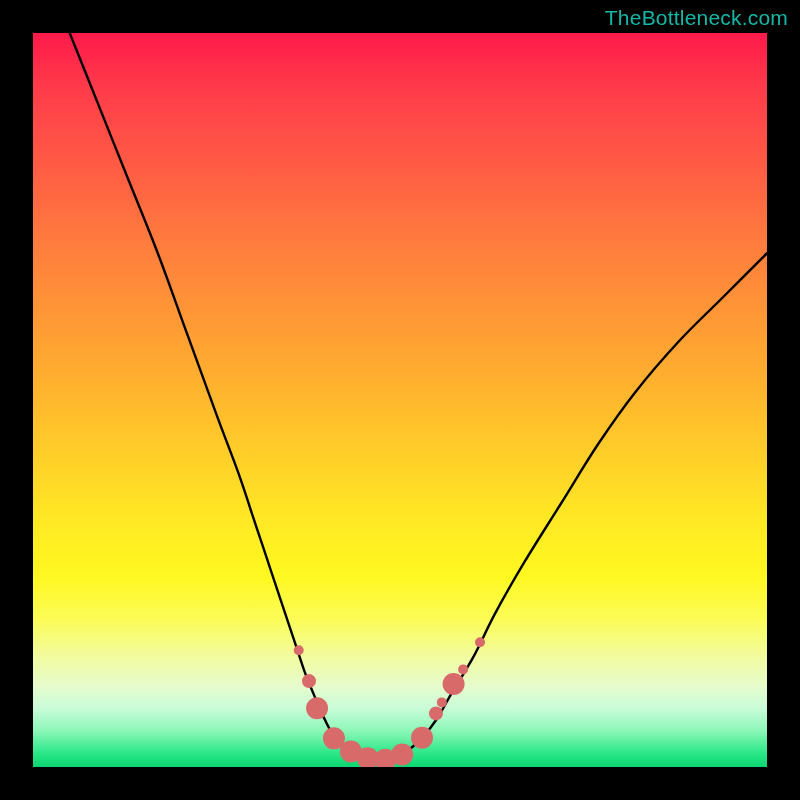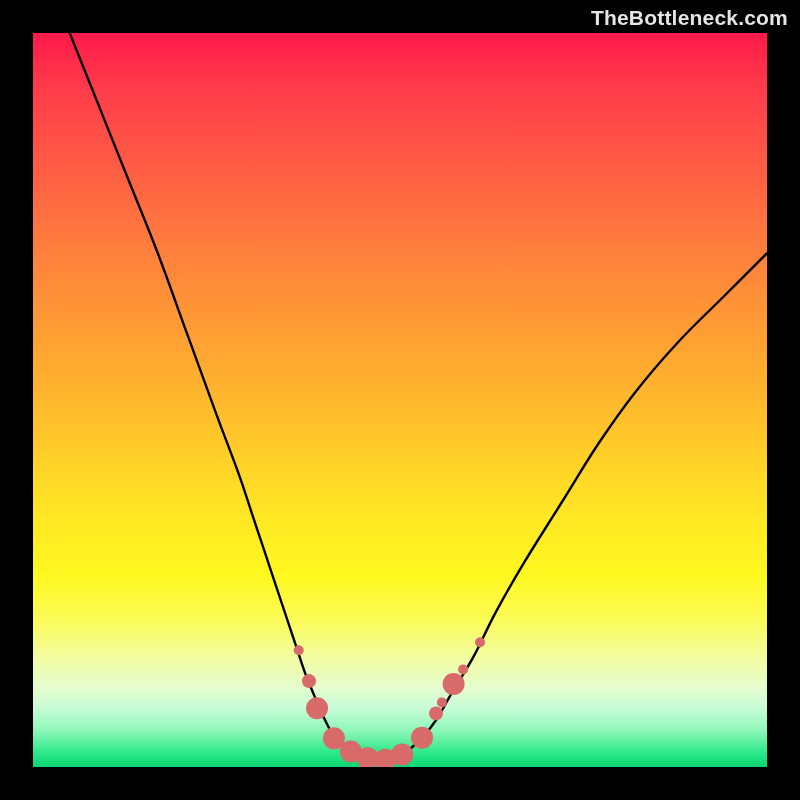--- a/index.html
+++ b/index.html
@@ -40,22 +40,22 @@
       #8ef7b8 95%,
       #2ee88a 98%,
       #09d670 100%
     );
   }
   .watermark {
     position: absolute;
     top: 6px;
     right: 12px;
     font-size: 21px;
-    font-weight: 700;
-    color: #e5e5e5;
+    font-weight: 400;
+    color: #14b8a6;
     letter-spacing: 0.2px;
   }
   svg.curve {
     position: absolute;
     inset: 0;
   }
 </style>
 </head>
 <body>
 

